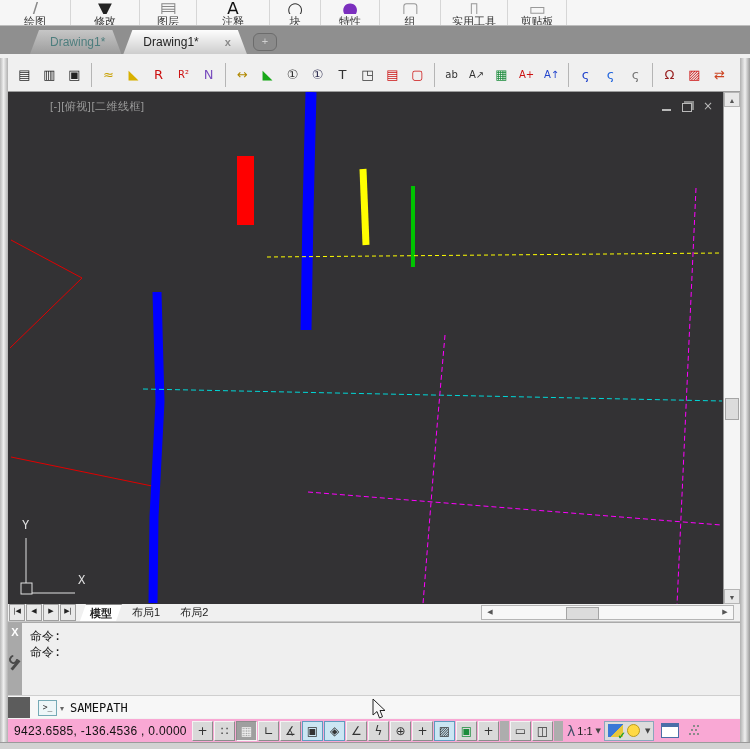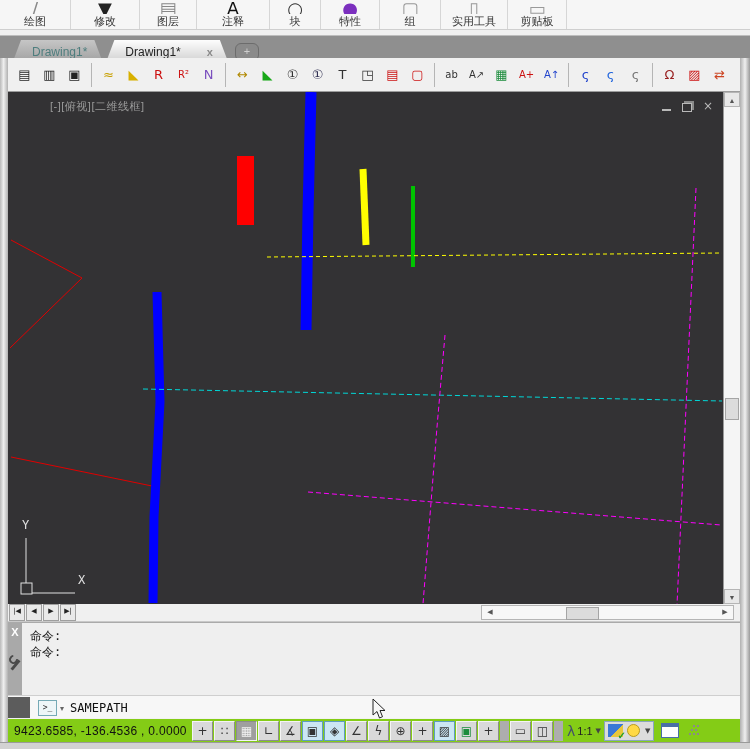--- a/index.html
+++ b/index.html
@@ -7,22 +7,22 @@
        font-family:"Liberation Sans",sans-serif;-webkit-user-select:none;user-select:none;}
   
   #ribbon{position:absolute;left:0;top:0;width:750px;height:29px;background:#f6f6f6;
           border-bottom:1px solid #cfcfcf;display:flex;}
   .rpanel{position:relative;height:29px;border-right:1px solid #d6d6d6;display:flex;
           flex-direction:column;align-items:center;justify-content:flex-end;}
   .rpanel .picon{height:12px;overflow:hidden;display:flex;align-items:flex-end;
           font-family:"DejaVu Sans",sans-serif;font-size:18px;line-height:10px;}
   .rpanel .plabel{font-size:11px;color:#333;line-height:15px;white-space:nowrap;}
   
-  #filetabs{position:absolute;left:0;top:35px;width:750px;height:29px;background:#8f8f8f;
-            border-top:1px solid #bdbdbd;display:flex;align-items:flex-end;padding-left:12px;box-sizing:border-box;}
+  #filetabs{position:absolute;left:0;top:25px;width:750px;height:29px;background:#8f8f8f;
+            border-top:1px solid #bdbdbd;display:flex;align-items:flex-end;padding-left:30px;box-sizing:border-box;}
   .ftab{height:24px;display:flex;align-items:center;padding:0 16px 0 20px;font-size:12px;
         clip-path:polygon(9px 0,calc(100% - 9px) 0,100% 100%,0 100%);margin-right:2px;}
   .ftab.inactive{background:linear-gradient(#c6c6c6,#9d9d9d);color:#4e7e7e;}
   .ftab.active{background:linear-gradient(#fdfdfd,#cdcdcd);color:#222;}
   .ftab .closex{margin-left:26px;color:#8a8a8a;font-size:11px;font-weight:bold;}
   .newtab{width:22px;height:16px;border-radius:6px;background:#8a8a8a;border:1px solid #6c6c6c;
           color:#cfcfcf;font-size:11px;line-height:15px;text-align:center;margin:0 0 3px 4px;}
   
   #toolbar{position:absolute;left:0;top:58px;width:750px;height:34px;background:#f0f0f0;
            border-bottom:1px solid #9c9c9c;display:flex;align-items:center;padding-left:4px;box-sizing:border-box;}
@@ -72,21 +72,21 @@
                font-family:"DejaVu Sans Mono",monospace;font-size:12px;line-height:16px;color:#1a1a1a;
                white-space:pre;overflow:hidden;box-sizing:border-box;}
   #cmd-inputrow{position:absolute;left:0;top:72px;right:0;height:24px;background:#f7f7f7;
                 border-top:1px solid #cfcfcf;display:flex;align-items:center;}
   #cmd-block{width:22px;height:23px;background:#5c5c5c;margin-right:8px;}
   #cmd-prompt{width:17px;height:14px;border:1px solid #76aab6;background:#eef6f8;color:#333;
               font-family:"DejaVu Sans Mono",monospace;font-size:8px;line-height:13px;text-align:center;}
   #cmd-caret{color:#666;font-size:8px;margin:0 6px 0 3px;font-family:"DejaVu Sans",sans-serif;}
   #cmd-value{font-family:"DejaVu Sans Mono",monospace;font-size:12px;color:#111;}
   
-  #statusbar{position:absolute;left:8px;top:718px;width:732px;height:24px;background:#84cc16;
+  #statusbar{position:absolute;left:8px;top:718px;width:732px;height:24px;background:#f9a8d4;
              border-top:1px solid #f2f2f2;display:flex;align-items:center;box-sizing:border-box;overflow:hidden;}
   #coords{width:178px;font-size:12px;color:#111;padding-left:6px;white-space:nowrap;letter-spacing:.3px;}
   .sbtn{width:21px;height:20px;margin-right:1px;display:flex;align-items:center;justify-content:center;
         font-family:"DejaVu Sans",sans-serif;font-size:12px;color:#333;background:#d9d9d9;
         border:1px solid;border-color:#f4f4f4 #8c8c8c #8c8c8c #f4f4f4;box-sizing:border-box;}
   .sbtn.pressed{background:#9f9f9f;color:#f2f2f2;border-color:#8c8c8c #f4f4f4 #f4f4f4 #8c8c8c;}
   .sbtn.on{background:#cbe6f3;border-color:#5e9cc0;}
   .sspacer{width:9px;height:20px;background:#adadad;margin-right:1px;}
   #anno-group{display:flex;align-items:center;margin:0 3px;}
   #anno-glyph{font-family:"DejaVu Sans",sans-serif;font-size:14px;color:#44506a;margin-right:2px;}
@@ -237,20 +237,25 @@
     <div class="varrow" style="bottom:0;">▼</div>
   </div>
 
   <div id="layoutbar">
     <span id="lnavs" style="display:flex;">
         <div class="lnav">|◀</div>
         <div class="lnav">◀</div>
         <div class="lnav">▶</div>
         <div class="lnav">▶|</div>
       </span>
+    <span id="ltabs" style="display:flex;margin-left:4px;">
+        <div class="ltab active">模型</div>
+        <div class="ltab">布局1</div>
+        <div class="ltab">布局2</div>
+      </span>
     <div id="hscroll">
       <div class="harrow" style="left:1px;">◀</div>
       <div id="hthumb"></div>
       <div class="harrow" style="right:1px;">▶</div>
     </div>
   </div>
 
   <div id="command">
     <div id="cmd-gutter">
       <div id="cmd-close">X</div>

